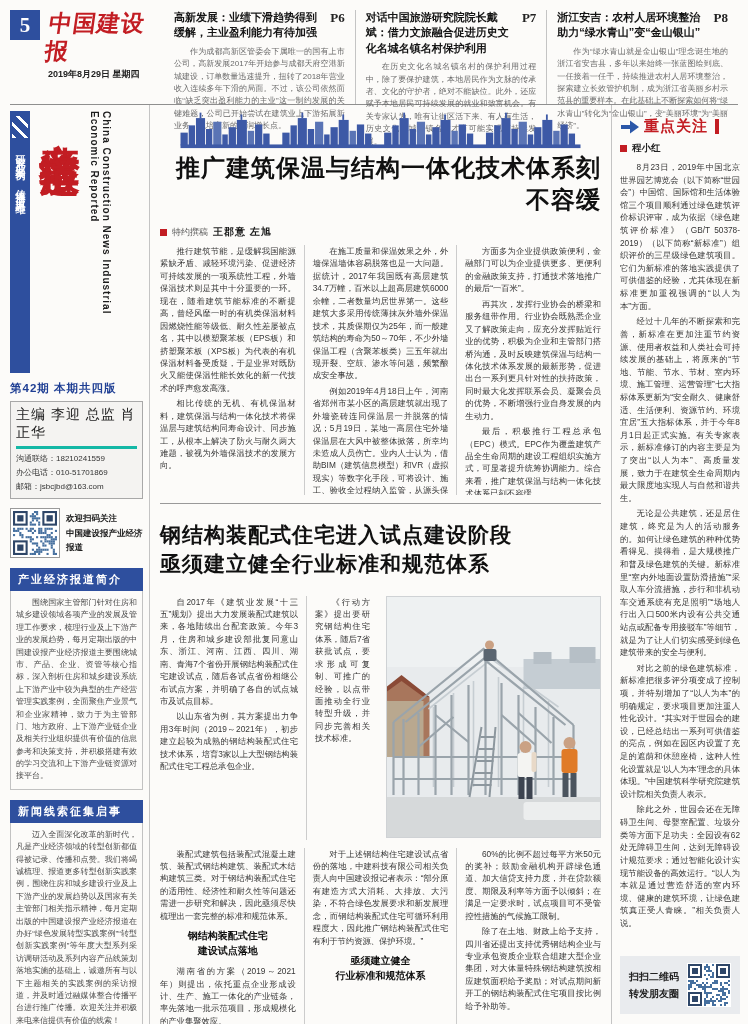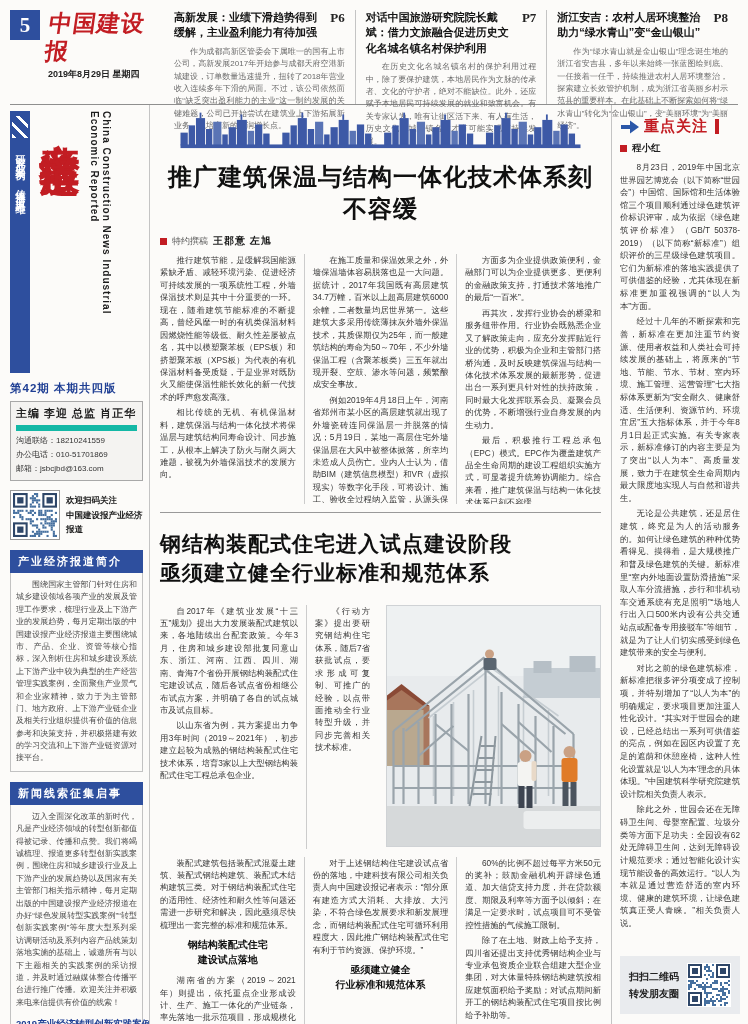--- a/index.html
+++ b/index.html
@@ -32,40 +32,40 @@
   .slogan-bar{width:20px;background:#2e4f9e;display:flex;flex-direction:column;align-items:center;
               padding-top:36px;gap:16px;position:relative;flex:none;}
   .slogan-bar::before{content:'';position:absolute;top:5px;left:2px;right:2px;height:22px;
               background:repeating-linear-gradient(45deg,#ffffff 0 3px,transparent 3px 9px);}
   .slogan-text{writing-mode:vertical-rl;color:#fff;font-size:10px;font-weight:bold;letter-spacing:3px;}
   .vert-title{writing-mode:vertical-rl;font-family:"Liberation Serif","DejaVu Serif",serif;font-weight:900;
               font-size:40px;color:#c21d23;line-height:1.1;letter-spacing:3px;}
   .vert-en{writing-mode:vertical-rl;font-size:10px;font-weight:bold;color:#1c1c1c;letter-spacing:1px;line-height:1.2;}
   .issue-line{margin-top:8px;color:#1f3f94;font-weight:bold;font-size:11.5px;letter-spacing:1px;}
   .editors-box{border:1px solid #a8a8a8;margin-top:5px;padding:4px 5px;background:#f4f3f1;}
-  .editors{font-size:11px;font-weight:bold;color:#222;letter-spacing:1px;}
-  .contact{border-top:6px solid #14b8a6;margin-top:4px;padding-top:3px;font-size:8px;line-height:1.75;color:#333;}
+  .editors{font-size:14px;font-weight:normal;color:#222;letter-spacing:1px;}
+  .contact{border-top:3px solid #14b8a6;margin-top:4px;padding-top:3px;font-size:8px;line-height:1.75;color:#333;}
   .contact div{margin:0;}
   .qr-follow{display:flex;align-items:center;gap:6px;margin-top:9px;}
   .qr-box{width:50px;height:50px;border:1px solid #9a9a9a;padding:2px;background:#fff;box-sizing:border-box;flex:none;}
   .qr-caption{font-size:8.5px;font-weight:bold;line-height:1.7;color:#222;}
   .side-section{margin-top:10px;}
   .side-header{background:#2e4f9e;color:#fff;font-weight:bold;font-size:11px;padding:4px 8px;letter-spacing:2px;}
   .side-body{border:1px solid #c2c2c2;border-top:none;padding:6px 5px;font-size:8px;line-height:1.55;
              color:#4a4a4a;text-align:justify;}
   .side-body p{margin:0;text-indent:2em;}
   .side-list{margin-top:7px;font-weight:bold;color:#1f3f94;font-size:9.5px;line-height:1.75;text-align:center;}
   .side-list div{white-space:nowrap;}
   
   .skyline{display:block;margin-top:4px;width:100%;}
   .feature-label-wrap{text-align:center;margin-top:2px;}
   .feature-label{display:inline-block;color:#c21d23;background:#f7e3e1;border:1px solid #c8473f;
                  font-weight:bold;font-size:11.5px;padding:1px 14px;letter-spacing:4px;}
-  .a1-title{font-family:"Liberation Serif","DejaVu Serif",serif;font-size:24px;font-weight:900;text-align:center;
-            margin:12px 0 0;letter-spacing:1px;color:#101010;}
+  .a1-title{font-family:"Liberation Serif","DejaVu Serif",serif;font-size:24px;font-weight:900;text-align:right;
+            margin:3px 0 0;letter-spacing:1px;color:#101010;}
   .byline{display:flex;align-items:center;gap:5px;font-size:9px;color:#555;margin:9px 0 6px;}
   .byline .sq{width:7px;height:7px;background:#c21d23;flex:none;}
   .byline b{font-size:10px;color:#1a1a1a;letter-spacing:1px;}
   .a1-cols{display:flex;height:250px;overflow:hidden;}
   .col{flex:1;padding:0 8px;font-size:8.3px;line-height:1.5;text-align:justify;color:#363636;}
   .col:first-child{padding-left:0;}
   .col:last-child{padding-right:0;}
   .col + .col{border-left:1px solid #ccc;}
   .col p{margin:0 0 3px;text-indent:2em;}
   .a1-a2-rule{border-top:1px solid #999;margin:8px 0 10px;}

